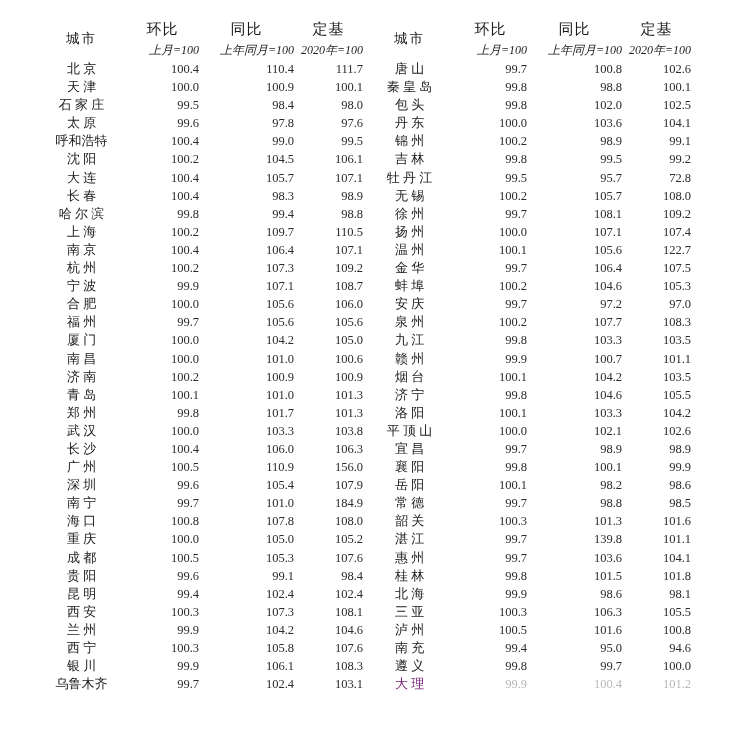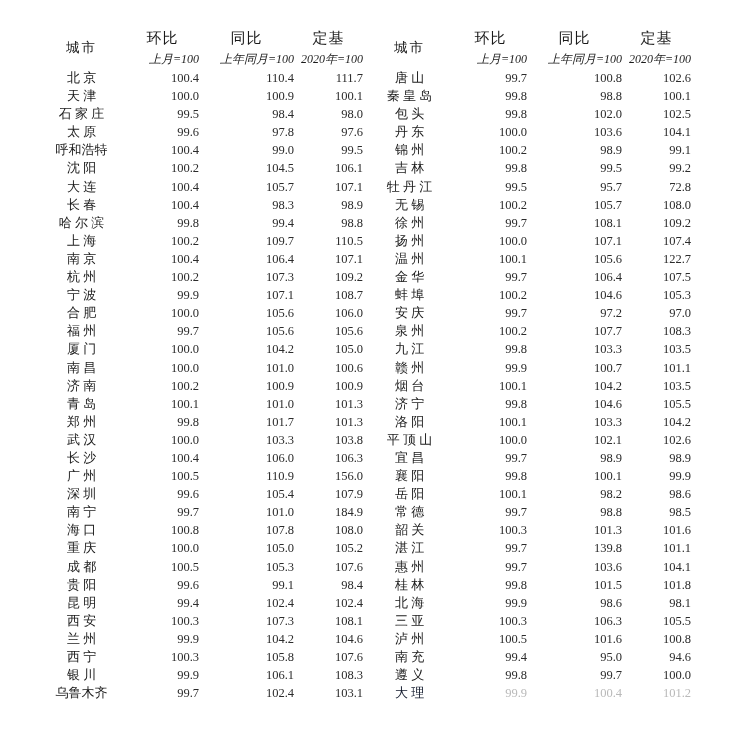--- a/index.html
+++ b/index.html
@@ -18,21 +18,21 @@
   .sheet {
     position: relative;
     width: 730px;
     height: 752px;
     box-sizing: border-box;
   }
 
   table.idx {
     position: absolute;
     left: 37px;
-    top: 27px;
+    top: 18px;
     width: 654px;
     border-collapse: collapse;
     table-layout: fixed;
     font-size: 12.5px;
   }
 
   table.idx td, table.idx th {
     border: 0;
     padding: 0;
     font-weight: normal;
@@ -87,21 +87,21 @@
     text-align: right;
     height: 18.1px;
     line-height: 18.1px;
     font-size: 12.5px;
     padding-right: 9px;
     color: #2b2b2b;
   }
 
   
   .faded { color: #b9b9b9; }
-  .faded-city { color: #0f172a; }
+  .faded-city { color: #701a75; }
 
   .wm {
     position: absolute;
     left: 430px;
     top: 726px;
     font-size: 12px;
     color: #d8d8d8;
     letter-spacing: 2px;
     font-family: "Liberation Sans", sans-serif;
     user-select: none;

